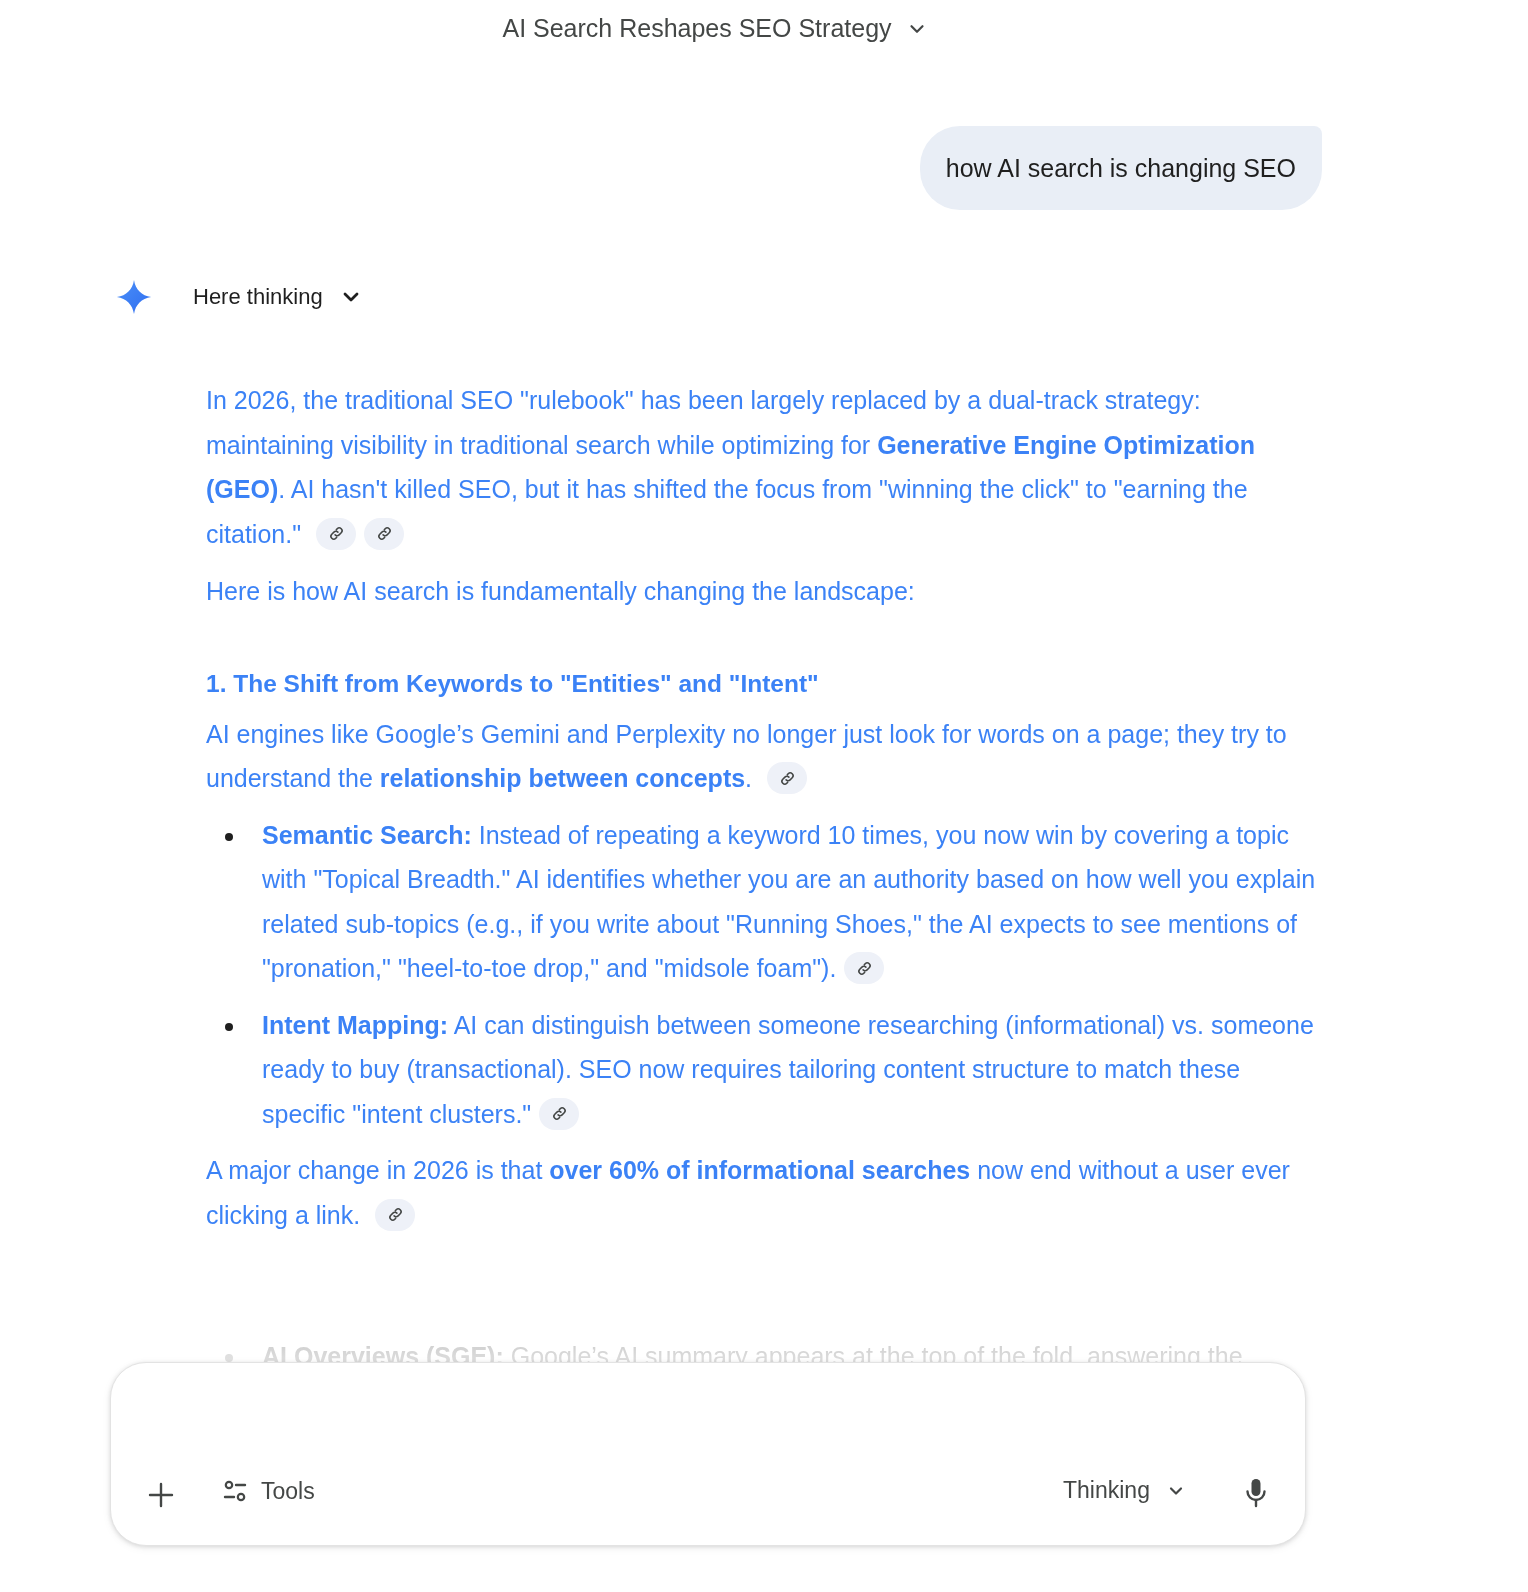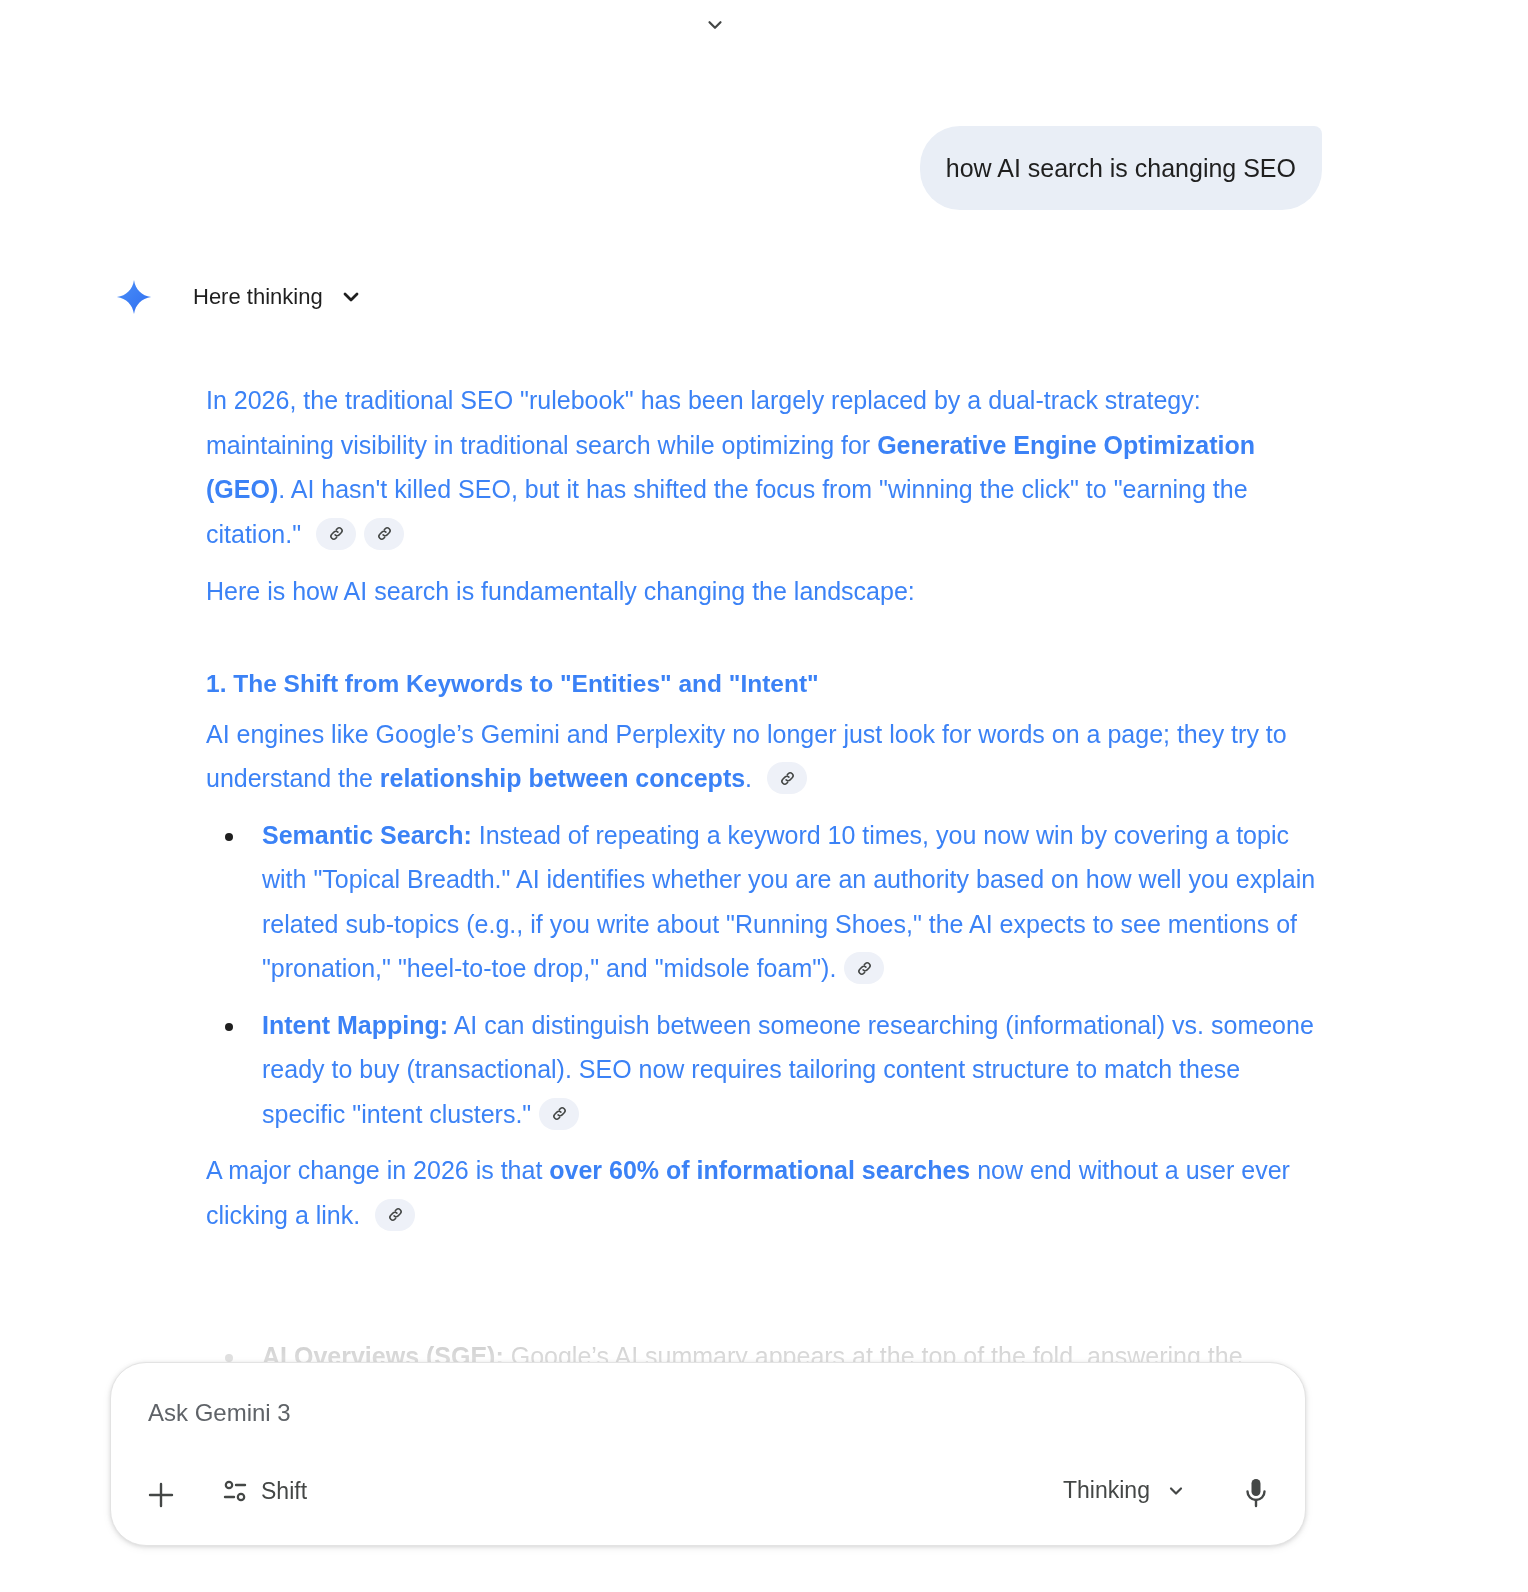--- a/index.html
+++ b/index.html
@@ -112,20 +112,21 @@
     position: absolute; top: 114px; left: 1130px; width: 30px; height: 32px;
     display: flex; align-items: center; justify-content: center;
   }
 </style>
 </head>
 <body>
 
 <div class="page">
 
   <div class="top-title">
+    <span>AI Search Reshapes SEO Strategy</span>
     <svg class="chev" viewBox="0 0 24 24">
         <path d="M6 9l6 6 6-6" fill="none" stroke="#444746" stroke-width="2.4" stroke-linecap="round" stroke-linejoin="round"></path>
       </svg>
   </div>
 
   <div class="user-bubble">
     <span>how AI search is changing SEO</span>
   </div>
 
   <div class="thinking-row">
@@ -191,34 +192,33 @@
         </span>
     </p>
   </div>
 
   <ul class="faded">
     <li><b>AI Overviews (SGE):</b><span> Google’s AI summary appears at the top of the fold, answering the</span></li>
   </ul>
   <div class="fade-overlay"></div>
 
   <div class="composer">
-    <input class="prompt" type="text" placeholder="Ask Gemini 3" style="">
     <div class="plus-btn">
       <svg width="26" height="26" viewBox="0 0 26 26">
           <path d="M13 2v22M2 13h22" stroke="#444746" stroke-width="2.4" stroke-linecap="round"></path>
         </svg>
     </div>
     <div class="tools-btn">
       <svg viewBox="0 0 28 28">
         <circle cx="8" cy="8" r="3.2" fill="none" stroke="#444746" stroke-width="2.2"></circle>
         <path d="M15 8h9" stroke="#444746" stroke-width="2.4" stroke-linecap="round"></path>
         <path d="M4 20h9" stroke="#444746" stroke-width="2.4" stroke-linecap="round"></path>
         <circle cx="20" cy="20" r="3.2" fill="none" stroke="#444746" stroke-width="2.2"></circle>
       </svg>
-      <span>Shift</span>
+      <span>Tools</span>
     </div>
     <div class="mode-btn">
       <span>Thinking</span>
       <svg viewBox="0 0 24 24">
           <path d="M6 9l6 6 6-6" fill="none" stroke="#444746" stroke-width="2.6" stroke-linecap="round" stroke-linejoin="round"></path>
         </svg>
     </div>
     <div class="mic-btn">
       <svg width="24" height="30" viewBox="0 0 24 30">
         <rect x="7.5" y="1" width="9" height="17" rx="4.5" fill="#444746"></rect>

